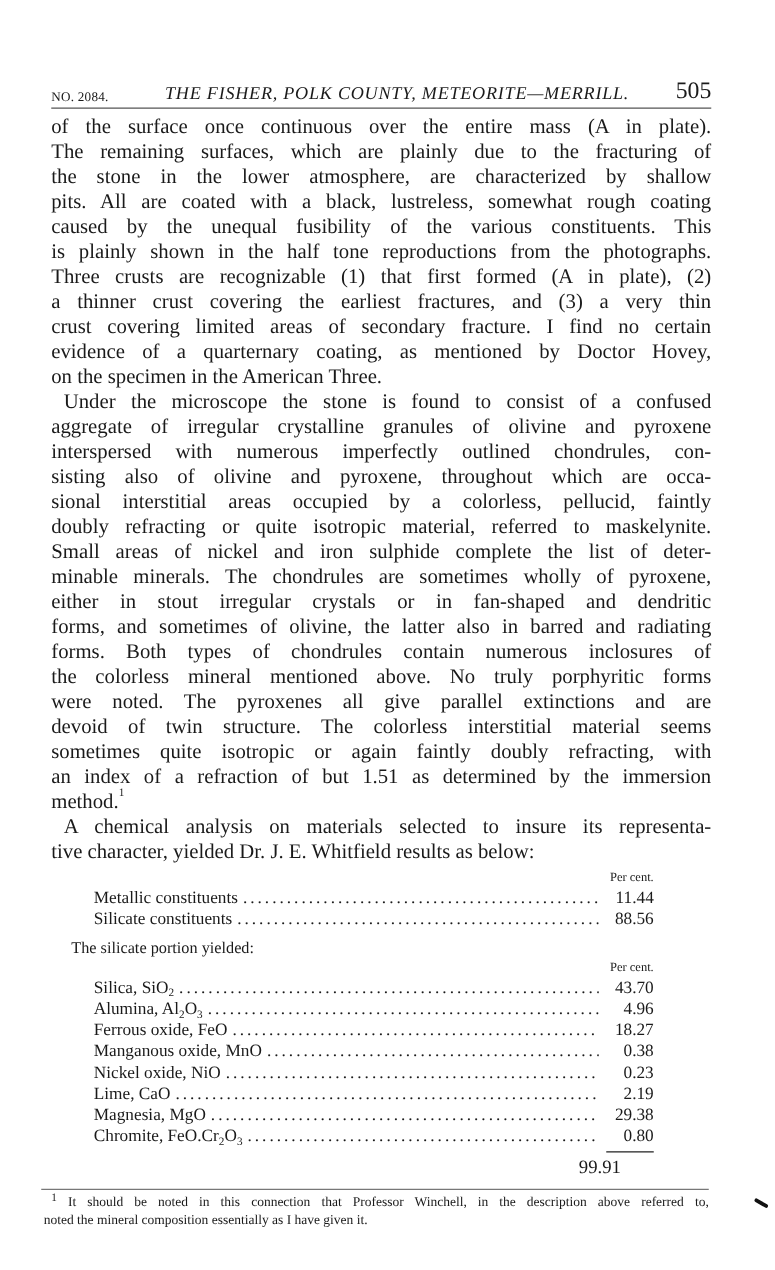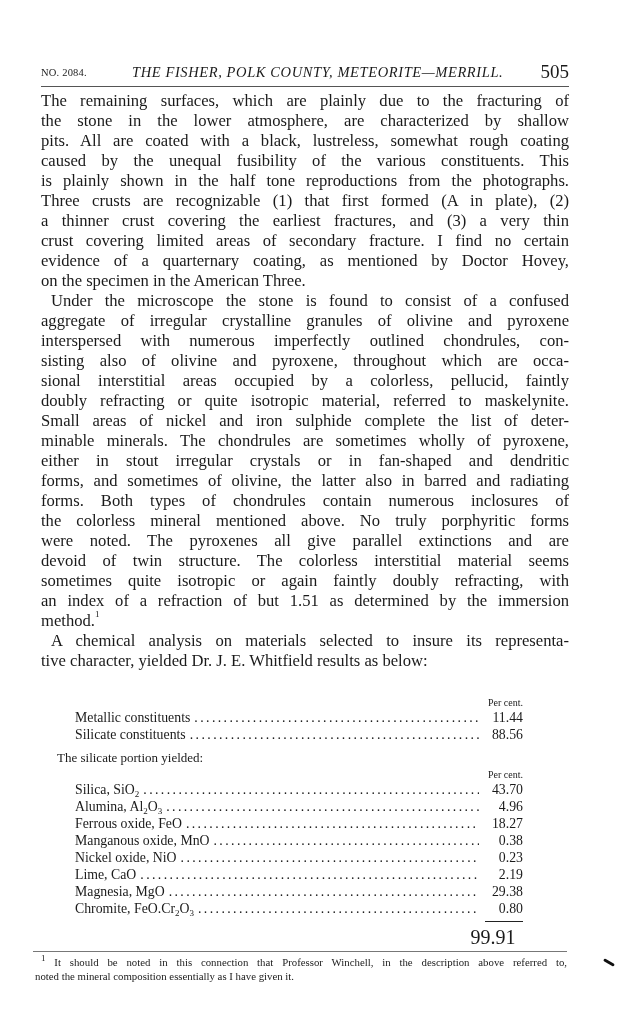--- a/index.html
+++ b/index.html
@@ -1,21 +1,21 @@
 <!DOCTYPE html>
 <html><head>
 <meta charset="utf-8">
 <style>
   html, body { margin: 0; padding: 0; background: #ffffff; }
   body { width: 620px; height: 1016px; position: relative; overflow: hidden;
          font-family: "DejaVu Serif", "Liberation Serif", serif; color: #1a1a1a; }
   .page { position: absolute; left: 0; top: 0; width: 620px; height: 1016px; }
 
   .running-head { position: absolute; left: 41px; top: 60px; width: 528px; height: 24px;
-                  display: flex; align-items: center; justify-content: space-between;
+                  display: flex; align-items: flex-end; justify-content: space-between;
                   font-family: "Liberation Serif", serif; }
   .rh-no { font-size: 10.5px; letter-spacing: 0.2px; font-variant: small-caps; }
   .rh-title { font-style: italic; font-size: 14.5px; letter-spacing: 0.6px; flex: 1; text-align: center; padding-left: 8px; }
   .rh-page { font-size: 19px; }
   .head-rule { position: absolute; left: 41px; top: 86px; width: 528px; height: 1px; background: #555; }
 
   .body-text { position: absolute; left: 41px; top: 91px; width: 528px;
                font-family: "Liberation Serif", serif; font-size: 16.6px; line-height: 20px; }
   .line { display: block; text-align: justify; text-align-last: justify; white-space: nowrap; height: 20px; }
   .line.last { text-align-last: left; }
@@ -28,22 +28,22 @@
   .row { display: flex; align-items: flex-start; font-size: 13.8px; height: 17px; line-height: 17px; }
   .row .label { white-space: nowrap; }
   .row .leader { flex: 1; overflow: hidden; white-space: nowrap; margin: 0 4px; letter-spacing: 2.4px; }
   .row .leader::after { content: "................................................................................................................................"; }
   .row .val { width: 40px; text-align: right; white-space: nowrap; }
 
   .t1 { top: 697px; }
   .sub-head { position: absolute; left: 57px; top: 750px; font-family: "Liberation Serif", serif; font-size: 13px; }
   .t2 { top: 769px; }
   .sum-rule { position: absolute; left: 485px; top: 921px; width: 38px; height: 1px; background: #222; }
-  .sum-val { position: absolute; left: 463px; width: 60px; top: 926px; text-align: center;
-             font-family: "Liberation Serif", serif; font-size: 20px; }
+  .sum-val { position: absolute; left: 463px; width: 60px; top: 926px; text-align: left;
+             font-family: "Liberation Serif", serif; font-size: 15px; }
 
   .foot-rule { position: absolute; left: 33px; top: 951px; width: 534px; height: 1px; background: #777; }
   .footnote { position: absolute; left: 35px; top: 955px; width: 532px; font-family: "Liberation Serif", serif;
               font-size: 10.8px; line-height: 14px; }
   .footnote .fl { display: block; white-space: nowrap; }
   .footnote .fl.first { padding-left: 6px; text-align: justify; text-align-last: justify; }
   .mark { position: absolute; left: 603px; top: 961px; width: 12px; height: 3px; background: #111;
           transform: rotate(30deg); border-radius: 2px; }
 </style>
 </head>
@@ -53,20 +53,21 @@
 
   <div class="running-head">
     <span class="rh-no">NO. 2084.</span>
     <span class="rh-title">THE FISHER, POLK COUNTY, METEORITE—MERRILL.</span>
     <span class="rh-page">505</span>
   </div>
   <div class="head-rule"></div>
 
   <div class="body-text">
     <div id="p1">
+        <span class="line"><span>of the surface once continuous over the entire mass (A in plate).</span></span>
         <span class="line"><span>The remaining surfaces, which are plainly due to the fracturing of</span></span>
         <span class="line"><span>the stone in the lower atmosphere, are characterized by shallow</span></span>
         <span class="line"><span>pits.  All are coated with a black, lustreless, somewhat rough coating</span></span>
         <span class="line"><span>caused by the unequal fusibility of the various constituents.  This</span></span>
         <span class="line"><span>is plainly shown in the half tone reproductions from the photographs.</span></span>
         <span class="line"><span>Three crusts are recognizable (1) that first formed (A in plate), (2)</span></span>
         <span class="line"><span>a thinner crust covering the earliest fractures, and (3) a very thin</span></span>
         <span class="line"><span>crust covering limited areas of secondary fracture.  I find no certain</span></span>
         <span class="line"><span>evidence of a quarternary coating, as mentioned by Doctor Hovey,</span></span>
         <span class="line last"><span>on the specimen in the American Three.</span></span>

